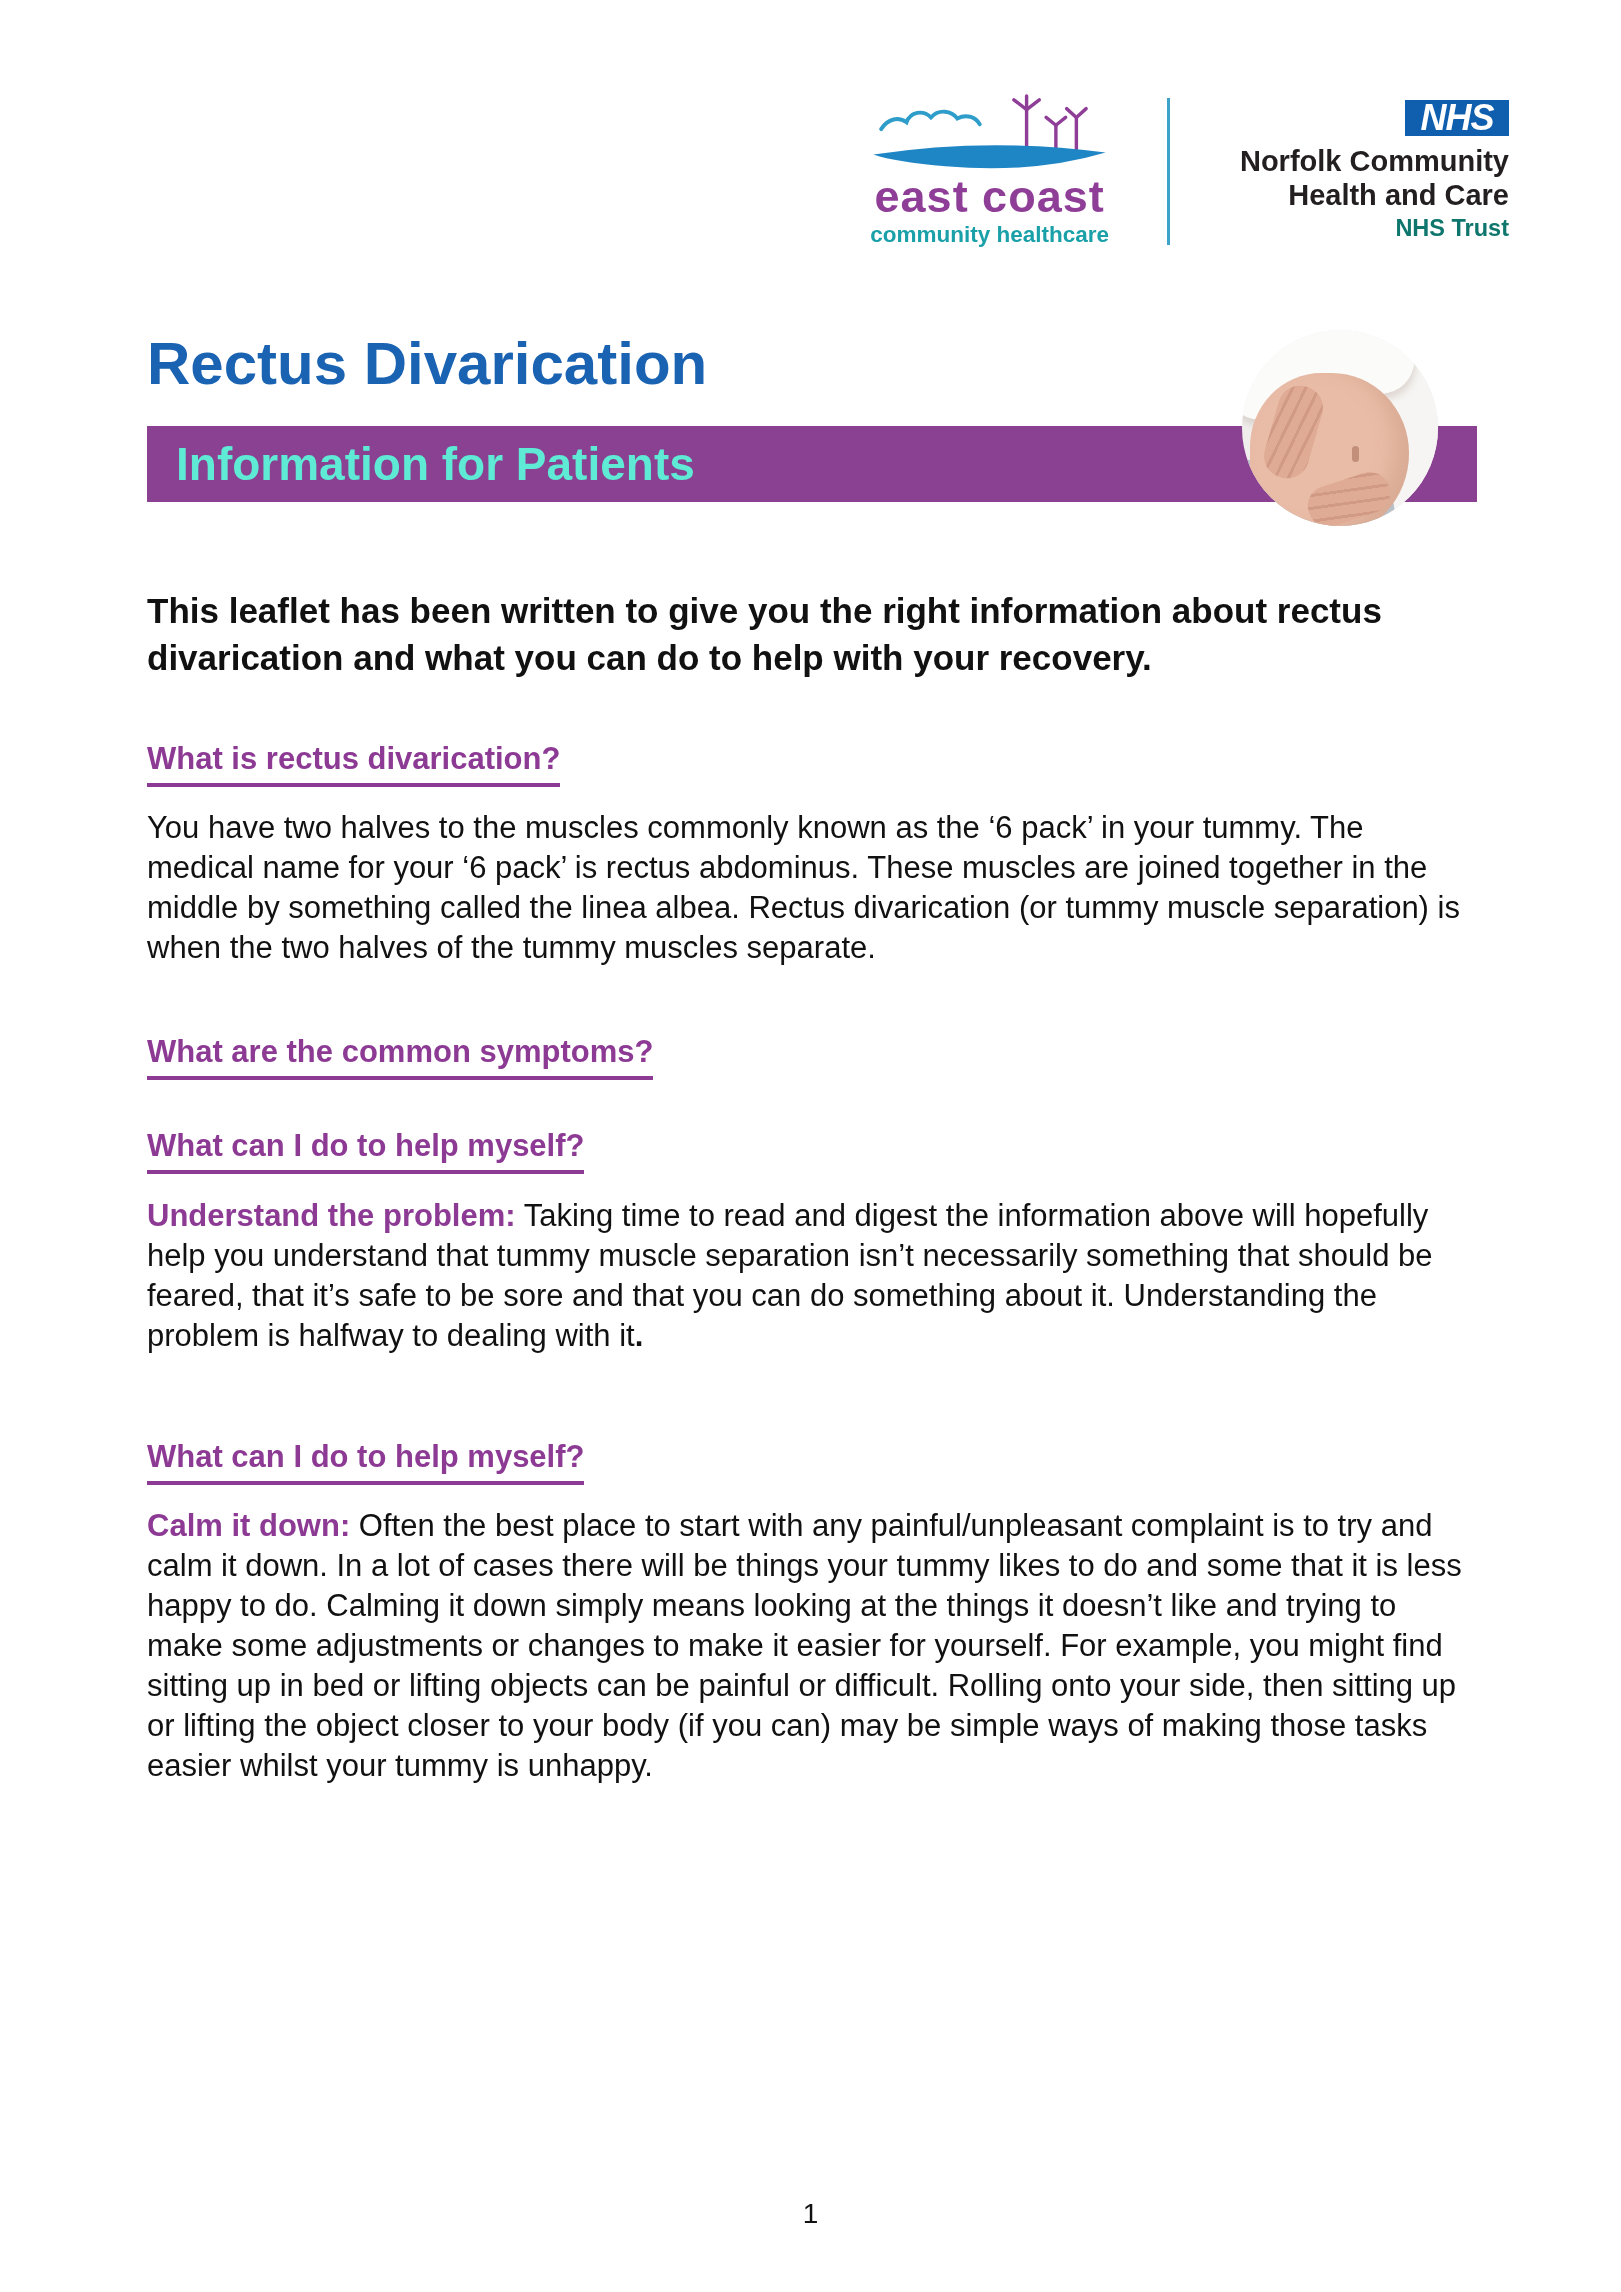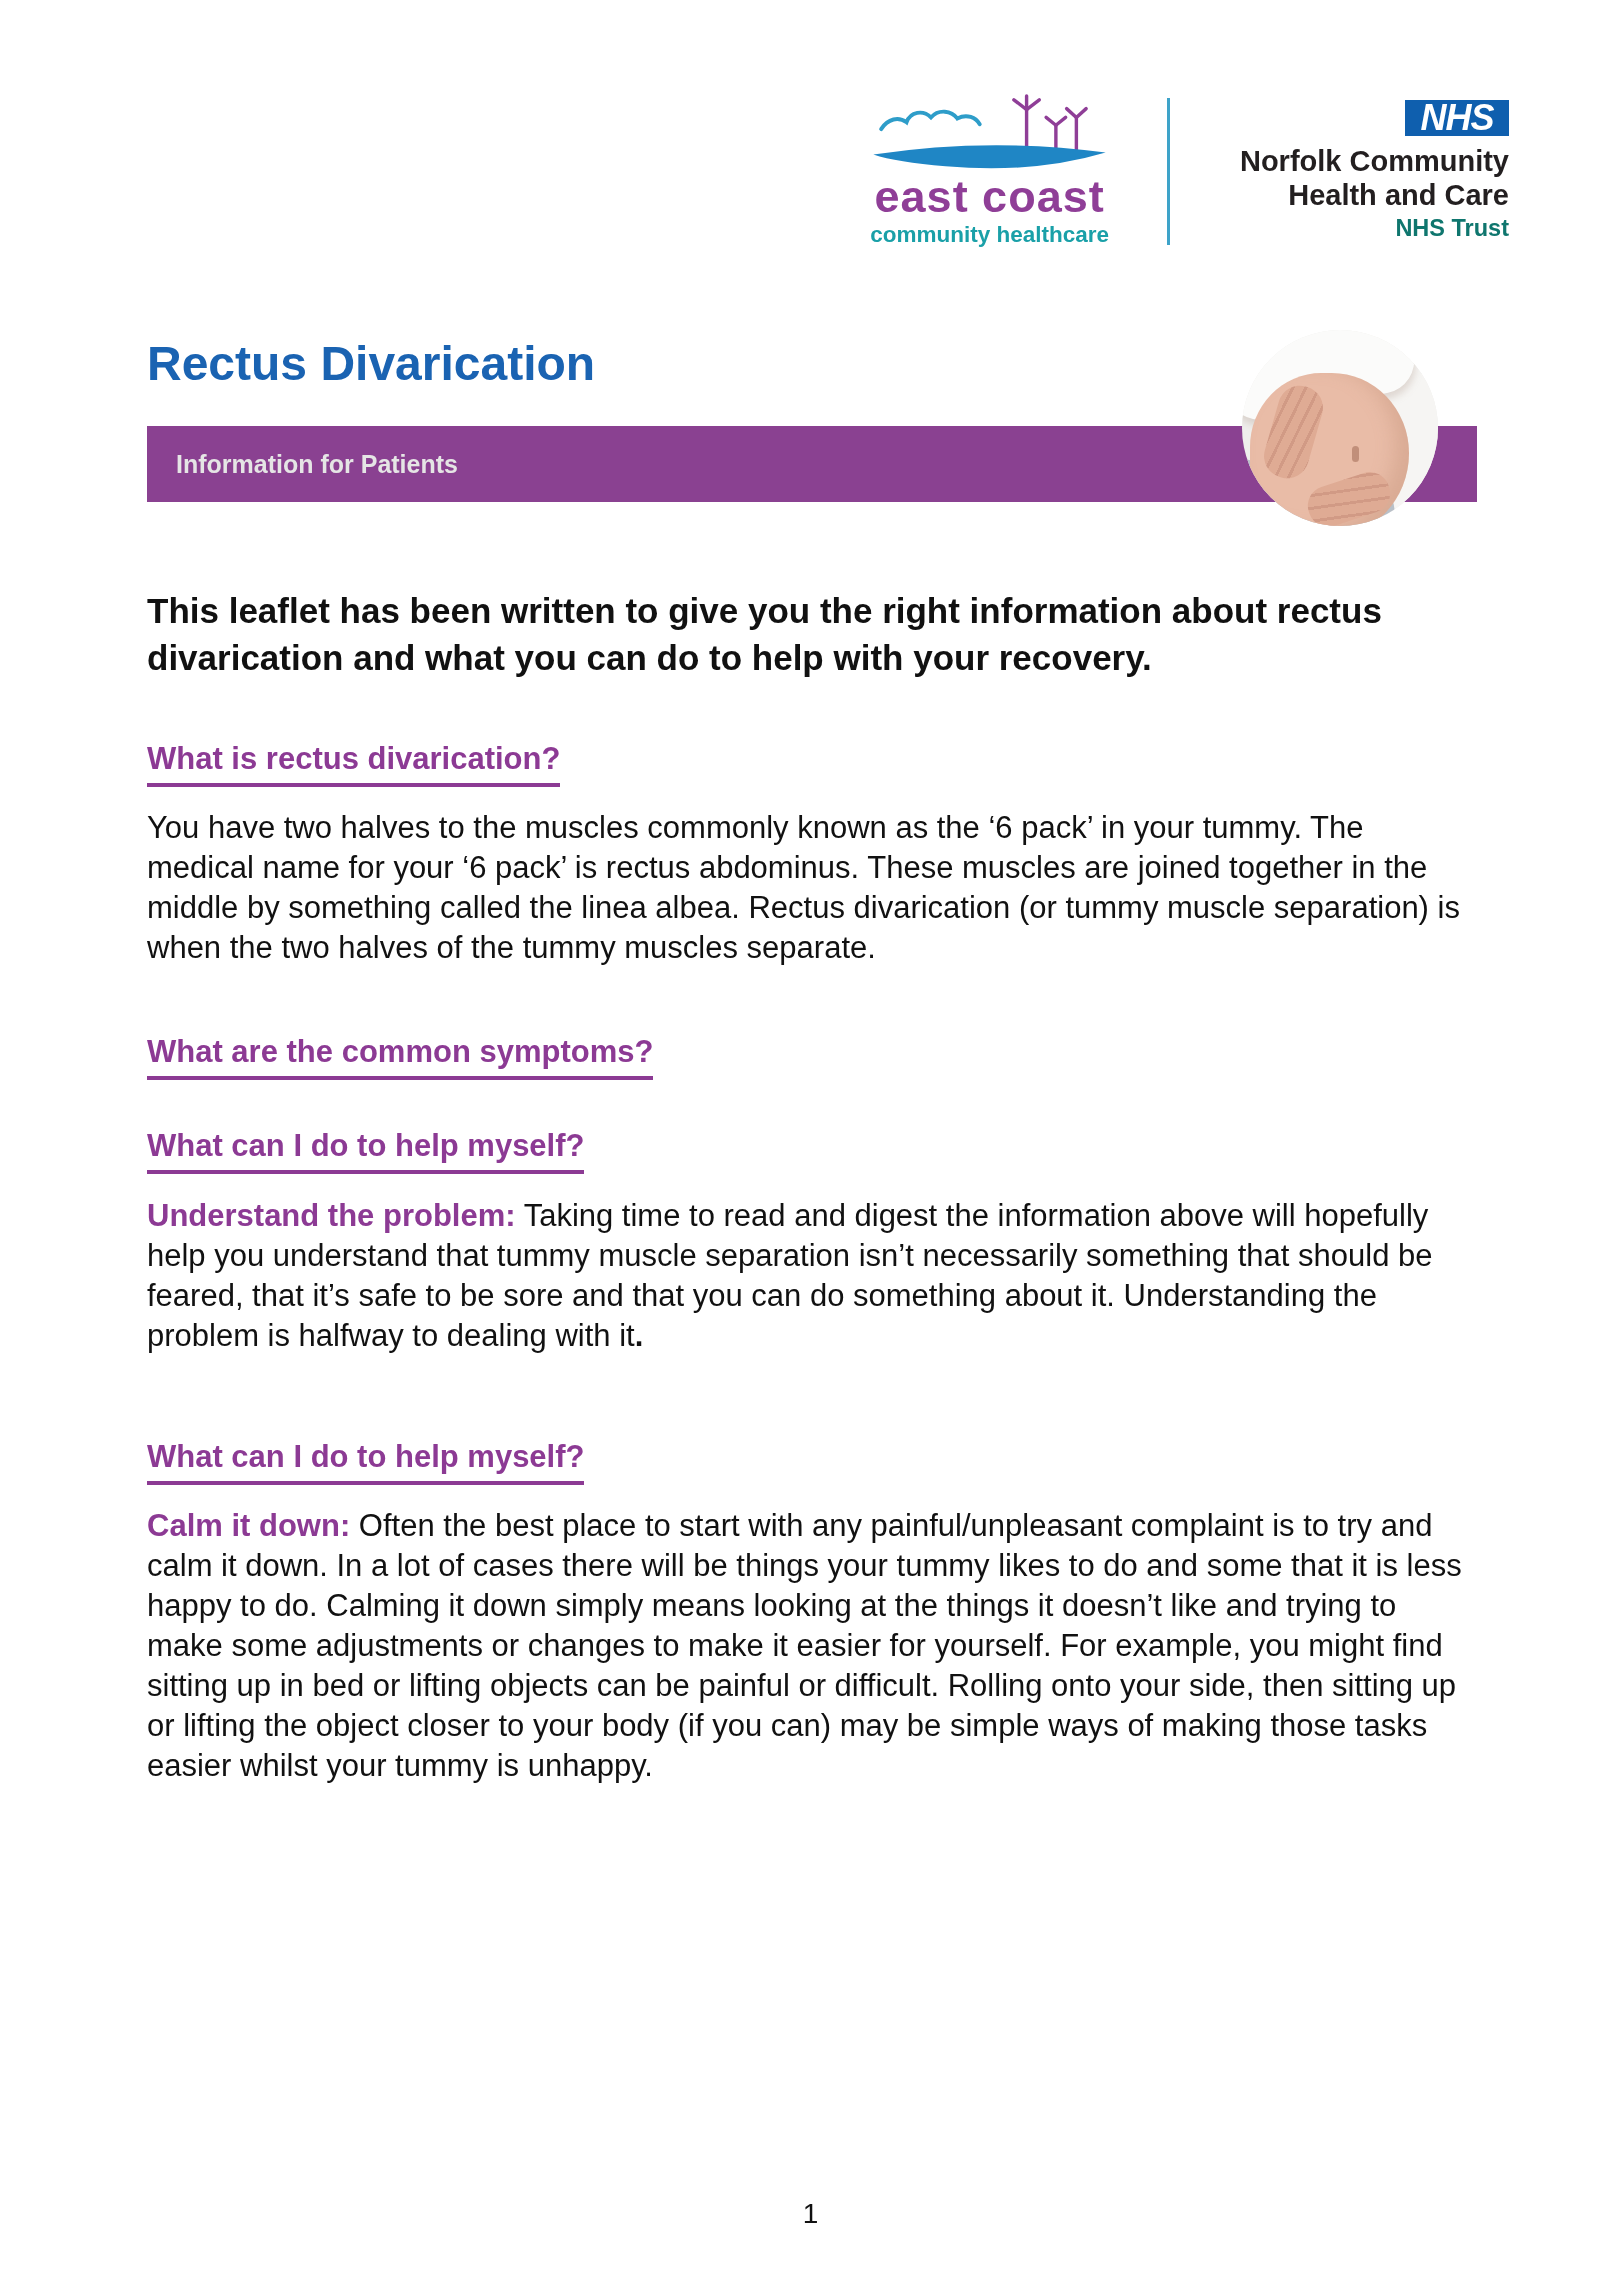--- a/index.html
+++ b/index.html
@@ -40,28 +40,28 @@
   }
   .nhs-org {
     font-size: 29px; font-weight: bold; color: #231f20;
     text-align: right; line-height: 34px; margin-top: 7.8px;
   }
   .nhs-trust { font-size: 23.5px; font-weight: bold; color: #0f766e; text-align: right; margin-top: 2.9px; }
 
   
   .title {
     margin: 73px 0 0;
-    font-size: 48px; font-weight: bold; color: #1a63b2; line-height: 63px;
+    font-size: 60px; font-weight: bold; color: #1a63b2; line-height: 63px;
   }
   .banner { position: relative; margin-top: 31px; }
   .banner-bar {
     height: 76px; background: #8a4191;
     display: flex; align-items: center; padding-left: 29px;
   }
-  .banner-label { color: #e5e5e5; font-weight: bold; font-size: 25px; }
+  .banner-label { color: #5eead4; font-weight: bold; font-size: 46px; }
   .photo-circle {
     position: absolute; top: -96px; right: 39px;
     width: 196px; height: 196px; border-radius: 50%;
     overflow: hidden; background: #efeeec;
   }
   .pc-right   { position:absolute; top:0; right:0; width:42%; height:100%; background:#f6f5f3; }
   .pc-shirt   { position:absolute; left:-21.6px; top:-33px; width:191px; height:110px;
                 background:#fbfbfa; transform:rotate(-12deg); border-radius:33px;
                 box-shadow: 0 5.9px 7.8px rgba(180,160,150,.35); }
   .pc-jeans   { position:absolute; left:-25.5px; top:145px; width:172px; height:93px;

